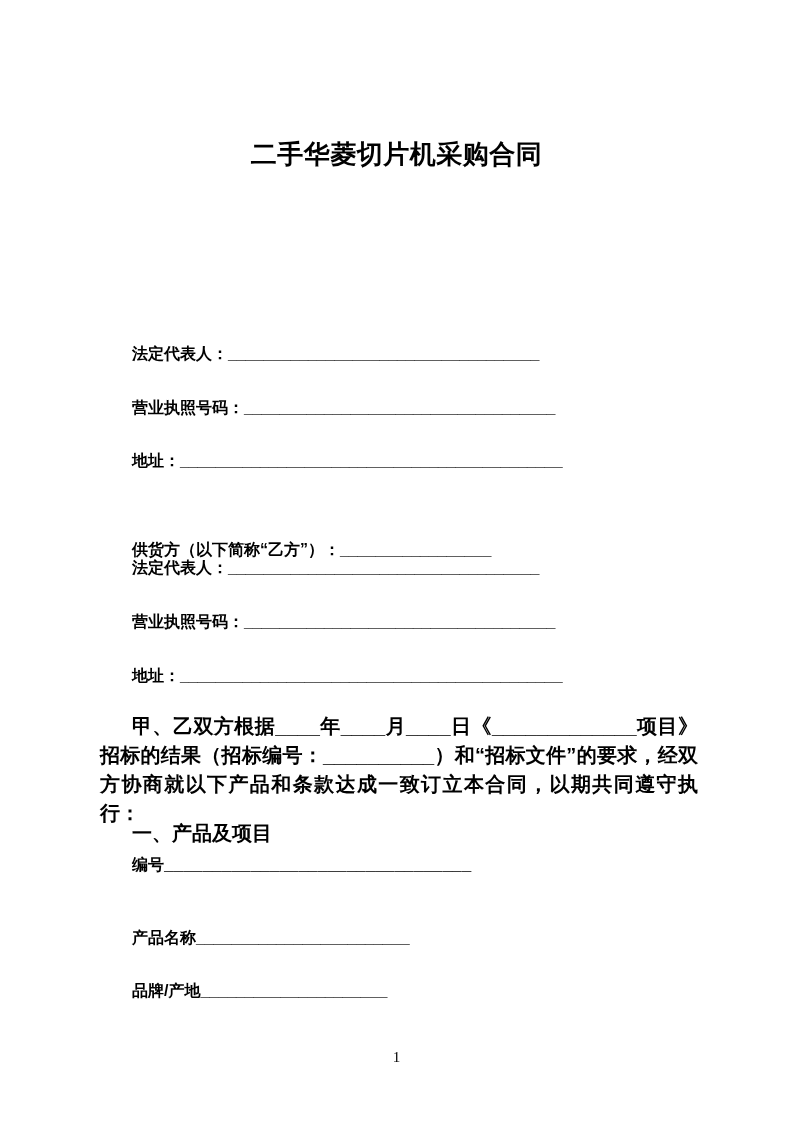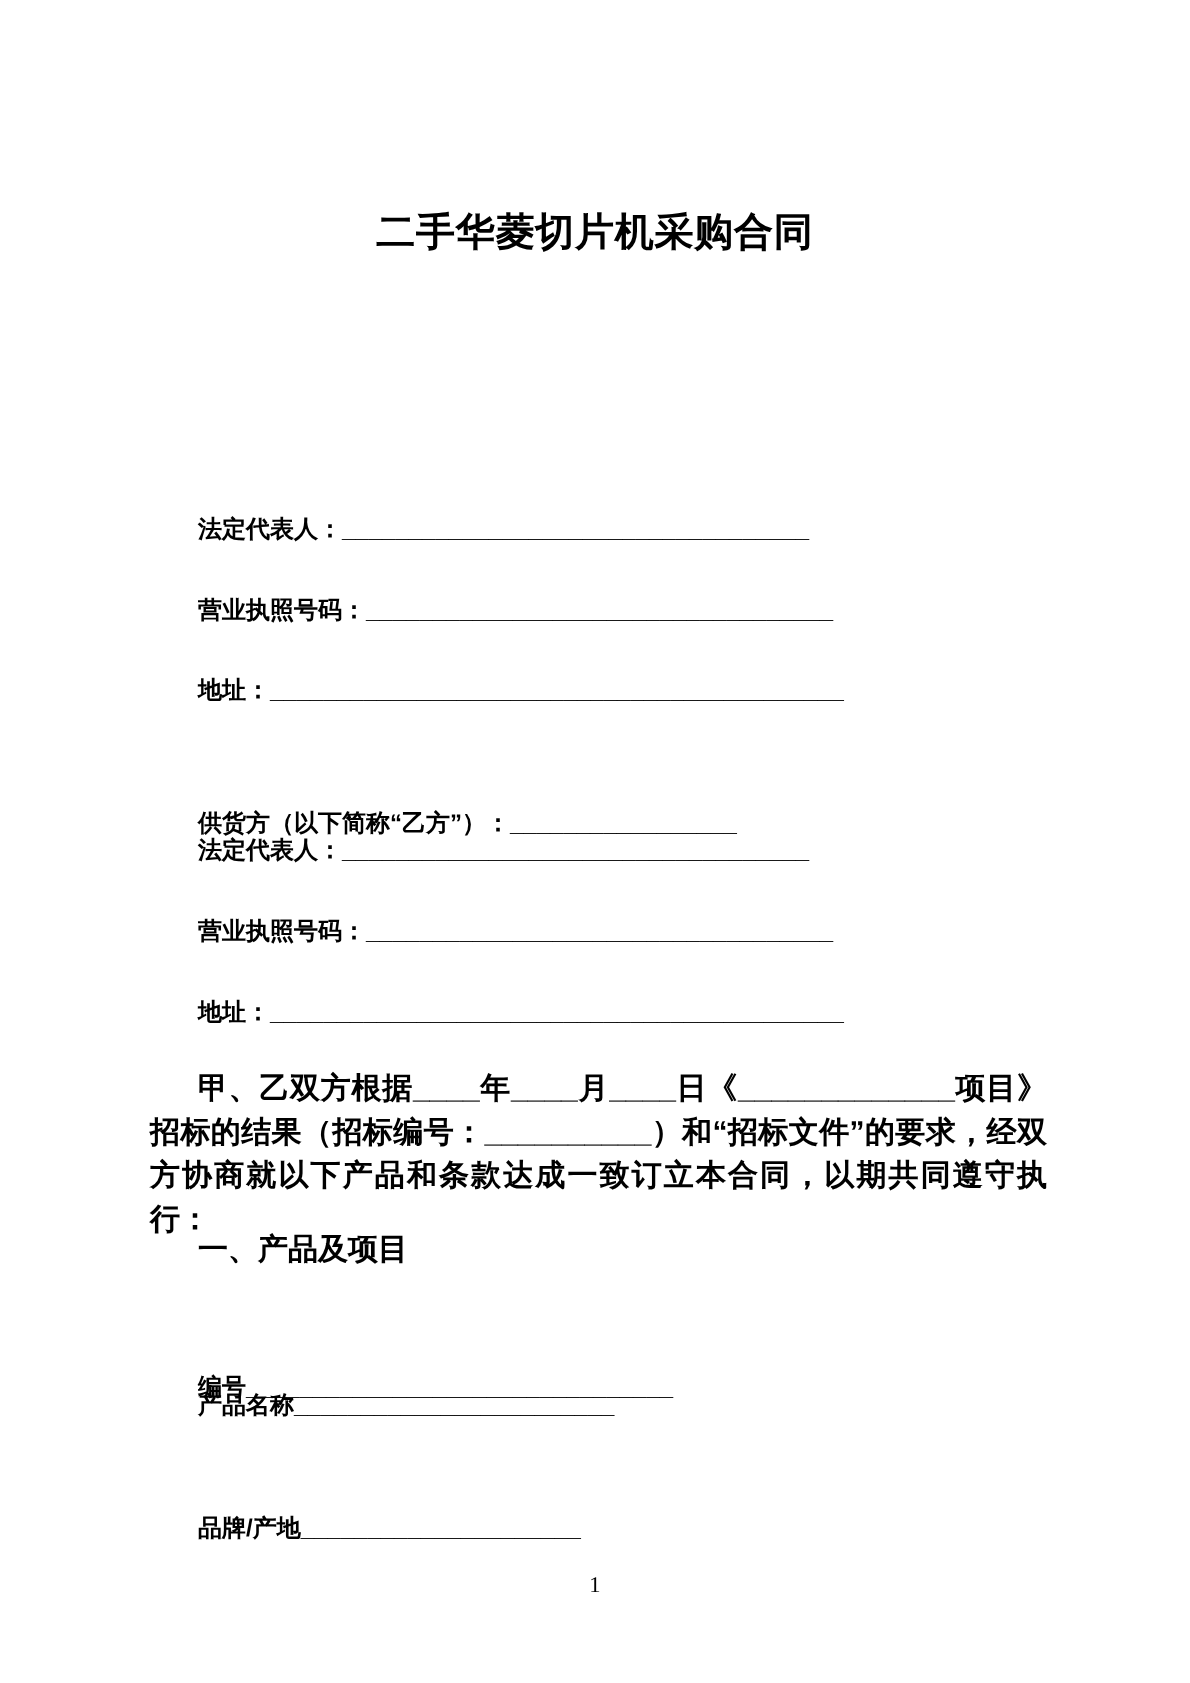--- a/index.html
+++ b/index.html
@@ -58,23 +58,23 @@
   }
   .heading {
     position: absolute;
     left: 132px;
     top: 823px;
     margin: 0;
     font-size: 20px;
     line-height: 20px;
     font-weight: 700;
   }
-  .p1 { top: 916px; }
+  .p1 { top: 856px; font-family: Liberation Mono, monospace; }
   .p2 { top: 928px; }
-  .p3 { top: 1010px; }
+  .p3 { top: 981px; }
   .page-number {
     position: absolute;
     top: 1048px;
     left: 0;
     width: 793px;
     text-align: center;
     font-size: 15px;
     line-height: 18px;
     font-weight: 400;
     font-family: "Liberation Serif", serif;

